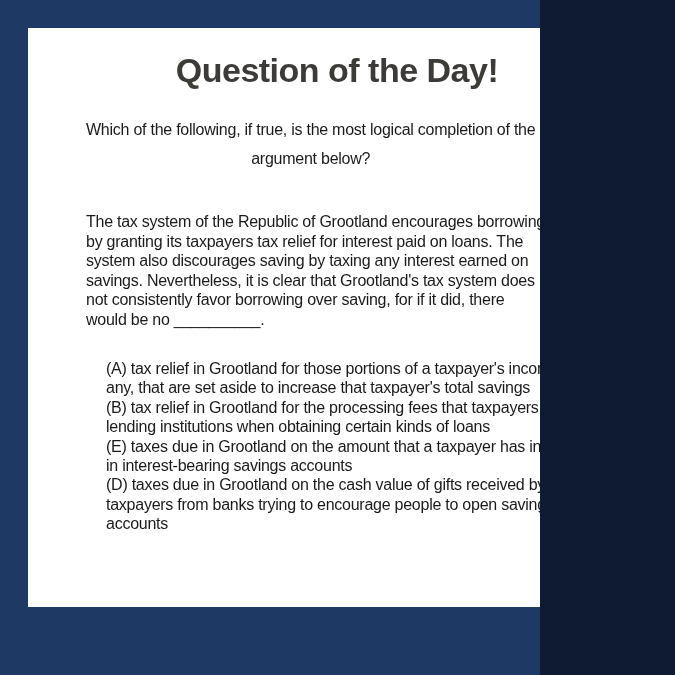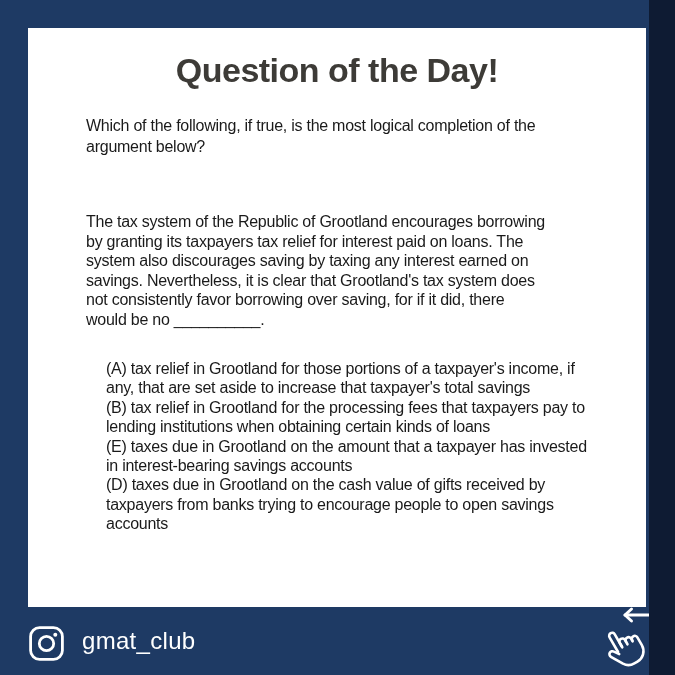--- a/index.html
+++ b/index.html
@@ -2,21 +2,21 @@
 <html><head>
 <meta charset="utf-8">
 <style>
   html, body {
     margin: 0;
     padding: 0;
     background: #0e1b33;
   }
   .page {
     position: relative;
-    width: 649px;
+    width: 540px;
     height: 675px;
     overflow: hidden;
     background: var(--bg, #1e3a64);
     font-family: "Liberation Sans", sans-serif;
   }
   .card {
     position: absolute;
     left: 28px;
     top: 28px;
     width: 618px;
@@ -38,21 +38,22 @@
   .body-text {
     position: absolute;
     font-size: 16px;
     letter-spacing: -0.25px;
     color: var(--text, #1a1a1a);
     white-space: pre;
   }
   .question-prompt {
     left: 58px;
     top: 87px;
-    line-height: 21px;
+    line-height: 29px;
+    text-align: center;
   }
   .argument {
     left: 58px;
     top: 184px;
     line-height: 19.6px;
   }
   .options {
     position: absolute;
     left: 78px;
     top: 331px;
@@ -120,42 +121,14 @@
 lending institutions when obtaining certain kinds of loans</div>
       <div class="option">(E) taxes due in Grootland on the amount that a taxpayer has invested
 in interest-bearing savings accounts</div>
       <div class="option">(D) taxes due in Grootland on the cash value of gifts received by
 taxpayers from banks trying to encourage people to open savings
 accounts</div>
     </div>
 
   </div>
 
-  <div class="footer-bar">
-
-    <div class="ig-icon">
-      <svg width="35" height="35" viewBox="0 0 35 35" fill="none">
-        <rect x="1.6" y="1.6" width="31.8" height="31.8" rx="9" stroke="#ffffff" stroke-width="2.8"></rect>
-        <circle cx="17.5" cy="17.5" r="7.2" stroke="#ffffff" stroke-width="2.8"></circle>
-        <circle cx="26.3" cy="8.7" r="2" fill="#ffffff"></circle>
-      </svg>
-    </div>
-
-    <div class="handle">gmat_club</div>
-
-    <div class="swipe-gesture">
-      <svg width="62" height="72" viewBox="0 0 62 72" fill="none" stroke="#ffffff" stroke-linecap="round" stroke-linejoin="round">
-        <g stroke-width="3">
-          <path d="M48 12 H24"></path>
-          <path d="M30.5 6 L24 12 L30.5 18"></path>
-        </g>
-        <g transform="translate(0,19) rotate(-30 24 26) scale(2)" stroke-width="1.3">
-          <path d="M8 13 V4.5 a1.5 1.5 0 0 1 3 0 V12"></path>
-          <path d="M11 11.5 v-2 a1.5 1.5 0 0 1 3 0 v2.5"></path>
-          <path d="M14 10.5 a1.5 1.5 0 0 1 3 0 v1.5"></path>
-          <path d="M17 11.5 a1.5 1.5 0 0 1 3 0 v4.5 a6 6 0 0 1 -6 6 h-1.8 a6 6 0 0 1 -5 -2.7 l-3.5 -6 a1.5 1.5 0 0 1 2.6 -1.5 l1.7 2.4"></path>
-        </g>
-      </svg>
-    </div>
-
-  </div>
 
 </div>
 
 </body></html>

